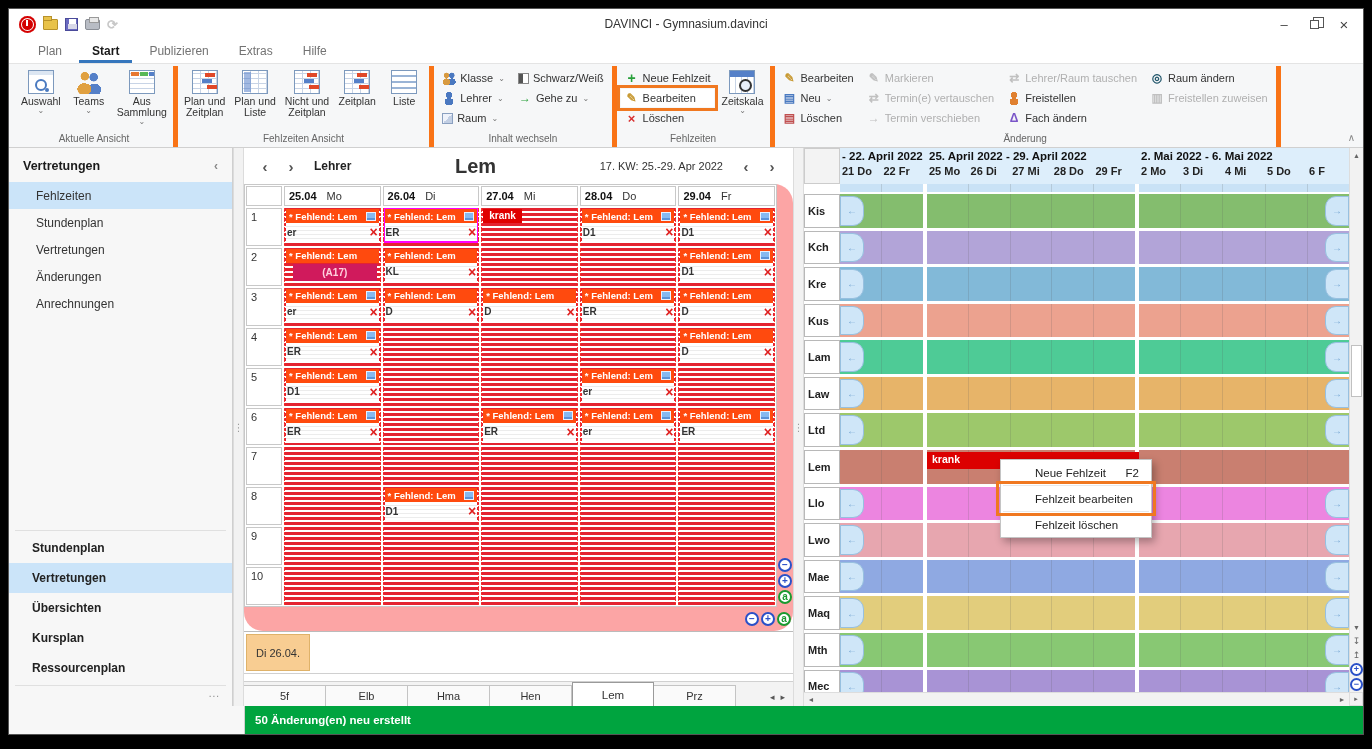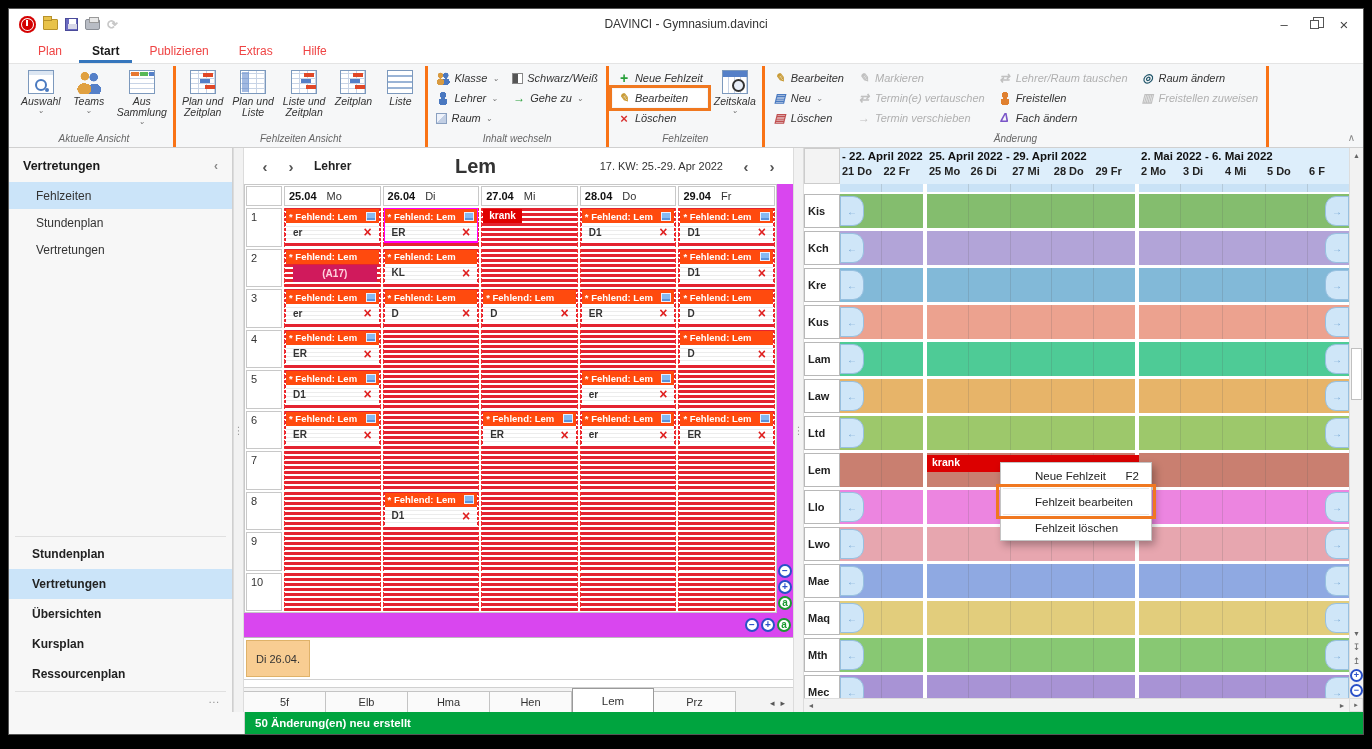--- a/index.html
+++ b/index.html
@@ -20,26 +20,26 @@
   .print-ic::before { content:""; position:absolute; left:3px; top:-3px; width:8px; height:4px; background:#e8e8e8; border:1px solid #999; }
   .redo-ic { color:#c8c8c8; font-size:13px; font-weight:bold; }
   .wtitle { position:absolute; left:0; right:0; text-align:center; font-size:12px; color:#333; pointer-events:none; }
   .winbtns { margin-left:auto; display:flex; z-index:2; }
   .winbtn { width:30px; height:24px; display:flex; align-items:center; justify-content:center; color:#444; font-size:13px; }
   .restore-ic { width:9px; height:9px; border:1px solid #555; position:relative; background:#fff; }
   .restore-ic::before { content:""; position:absolute; left:2px; top:-4px; width:9px; height:9px; border:1px solid #555; z-index:-1; }
 
   
   .rtabs { height:25px; display:flex; align-items:flex-end; padding-left:16px; gap:4px; background:#fff; border-bottom:1px solid #e4e4e4; flex:none; }
-  .rtab { padding:3px 13px 5px; font-size:12px; color:#ef4444; }
+  .rtab { padding:3px 13px 5px; font-size:12px; color:#737373; }
   .rtab.active { color:#1a1a1a; font-weight:bold; border-bottom:3px solid #3576bd; padding-bottom:2px; }
 
   
   .ribbon { height:84px; background:#f6f7f8; border-bottom:1px solid #d0d0d0; display:flex; padding:2px 2px 0 6px; position:relative; flex:none; overflow:hidden; }
-  .rgroup { display:flex; flex-direction:column; border-right:3px solid #f97316; padding:1px 2px 0; flex:none;font-style:italic; }
+  .rgroup { display:flex; flex-direction:column; border-right:5px solid #f97316; padding:1px 2px 0; flex:none; }
   .rgbody { display:flex; flex:1; align-items:stretch; gap:1px; }
   .rglabel { height:15px; text-align:center; font-size:10px; color:#666; line-height:14px; white-space:nowrap; padding:0 6px; }
   .bigbtn { display:flex; flex-direction:column; align-items:center; padding:3px 4px 0; min-width:46px; font-size:10.5px; color:#333; text-align:center; }
   .bigbtn .biglbl { line-height:11px; margin-top:2px; white-space:nowrap; }
   .bigic { width:26px; height:24px; flex:none; }
   .chev { font-size:8px; color:#777; line-height:7px; }
   .scol { display:flex; flex-direction:column; justify-content:flex-start; padding:2px 2px; gap:2px; }
   .sbtn { display:flex; align-items:center; gap:4px; height:18px; padding:0 4px; font-size:11px; color:#333; white-space:nowrap; position:relative; }
   .sbtn.dis, .bigbtn.dis { color:#b0b0b0; }
   .sbtn.dis .sic { color:#c0c0c0 !important; }
@@ -97,49 +97,49 @@
 
   .split { width:11px; flex:none; background:#f2f2f2; border-left:1px solid #dcdcdc; border-right:1px solid #dcdcdc; display:flex; align-items:center; justify-content:center; color:#9a9a9a; font-size:10px; }
 
   
   .center { width:549px; flex:none; display:flex; flex-direction:column; background:#fff; min-height:0; }
   .c-header { height:36px; flex:none; display:flex; align-items:center; padding:0 12px; gap:8px; }
   .navarr { color:#555; font-size:15px; font-weight:bold; width:18px; text-align:center; }
   .c-mode { font-weight:bold; font-size:12px; color:#222; margin-left:6px; }
   .c-title { flex:1; text-align:center; font-weight:bold; font-size:20px; color:#333; }
   .c-week { font-size:11px; color:#333; margin-right:6px; }
-  .c-gridwrap { flex:1; min-height:0; background:#d946ef; padding:0 16px 24px 0; position:relative; display:flex; }
+  .c-gridwrap { flex:1; min-height:0; background:#fca5a5; padding:0 16px 24px 0; position:relative; display:flex;border-radius:19px; }
   .grid { flex:1; display:grid; grid-template-columns:36px repeat(5,1fr); grid-template-rows:20px repeat(10,1fr); gap:2px; background:#fff; padding:1px; border:1px solid #c8c8c8; }
   .cornercell { background:#fff; border:1px solid #c8c8c8; }
   .dayhead { background:#fff; border:1px solid #c8c8c8; display:flex; align-items:center; padding:0 4px; font-size:11px; gap:10px; }
   .ddate { font-weight:bold; color:#111; }
   .ddow { color:#333; }
   .numcell { background:#fff; border:1px solid #c8c8c8; font-size:11px; color:#333; padding:2px 0 0 4px; }
   .slot { position:relative; background:repeating-linear-gradient(180deg,#e42330 0 3px,#fff 3px 5px); border-left:1px dotted #ff3b2f; border-right:1px dotted #ff3b2f; padding:1px 1px; overflow:hidden; }
   .entry { width:100%; position:relative; }
   .entry.sel { outline:2px solid #ff00ff; }
   .ehead { height:14px; background:#ff4a0e; color:#fff; font-weight:bold; font-size:9.5px; display:flex; align-items:center; justify-content:space-between; padding:0 3px; }
   .eicon { width:10px; height:9px; background:#86b9f0; border:1px solid #e8f0ff; box-shadow:inset 0 -2px 0 #5a92d8; flex:none; }
-  .ebody { height:18px; background:repeating-linear-gradient(180deg,#fff 0 3px,#ececec 3px 4px); display:flex; align-items:center; justify-content:space-between; padding:0 7px; font-size:10px; font-weight:bold; color:#333; }
+  .ebody { height:18px; background:repeating-linear-gradient(180deg,#fff 0 3px,#ececec 3px 4px); display:flex; align-items:center; justify-content:space-between; padding:0 1px; font-size:10px; font-weight:bold; color:#333; }
   .ex { color:#e02020; font-weight:900; font-size:14px; line-height:12px; }
   .pill { height:17px; line-height:17px; background:#d01a5c; color:#ffd2de; font-weight:bold; font-size:10px; text-align:center; margin:1px 2px 0 7px; }
   .kchip { position:absolute; top:1px; left:1px; background:#e00000; color:#fff; font-weight:bold; font-size:10px; padding:1px 6px 2px; }
   .vzoom { position:absolute; right:1px; bottom:27px; display:flex; flex-direction:column; gap:2px; }
   .hzoom { position:absolute; right:2px; bottom:5px; display:flex; gap:2px; }
   .zbtn { width:14px; height:14px; border-radius:50%; border:2px solid #2a50c8; background:#fff; color:#2a50c8; font-size:10px; font-weight:900; line-height:10px; text-align:center; }
   .zbtn.green { border-color:#1a9a30; color:#1a9a30; }
   .c-info { height:42px; flex:none; display:flex; background:#fff; border-top:1px solid #bbb; align-items:stretch; }
   .chipday { width:64px; flex:none; background:#f8cd92; border:1px solid #dfb269; margin:2px 4px 2px 2px; display:flex; align-items:center; justify-content:center; font-size:11px; color:#333; }
   .c-infotext { display:flex; flex-direction:column; justify-content:center; font-size:11px; color:#222; line-height:15px; }
   .c-gap { height:9px; flex:none; border-top:1px solid #d0d0d0; border-bottom:1px solid #d0d0d0; background:#fff; }
   .c-tabs { height:24px; flex:none; display:flex; background:#f3f3f3; align-items:flex-end; }
   .vtab { width:82px; height:21px; border-right:1px solid #c4c4c4; border-top:1px solid #c4c4c4; background:#fafafa; font-size:11px; color:#333; display:flex; align-items:center; justify-content:center; }
   .vtab.active { background:#fff; height:24px; border:1px solid #9a9a9a; border-bottom:none; font-size:11.5px; }
   .tabarrs { margin-left:auto; display:flex; gap:6px; padding:0 8px 4px 0; color:#555; font-size:9px; }
-  .greenbar { height:22px; flex:none; background:#00a43f; color:#fff; font-weight:bold; font-size:11.5px; display:flex; align-items:center; padding-left:10px; }
+  .greenbar { height:28px; flex:none; background:#00a43f; color:#fff; font-weight:bold; font-size:11.5px; display:flex; align-items:center; padding-left:10px; }
 
   
   .rpanel { flex:1; min-width:0; background:#fff; position:relative; display:flex; flex-direction:column; overflow:hidden; }
   .rp-head { height:36px; flex:none; display:flex; background:#ddeefb; margin-right:14px; }
   .rp-corner { width:36px; flex:none; background:#f3f3f3; border:1px solid #ccc; }
   .hwk { display:flex; flex-direction:column; overflow:hidden; }
   .wk1 { width:83px; margin-right:4px; flex:none; }
   .wk2 { width:208px; margin-right:4px; flex:none; }
   .wk3 { flex:1; min-width:0; }
   .wktitle { height:17px; line-height:17px; font-weight:bold; font-size:11.5px; color:#101010; white-space:nowrap; padding-left:2px; overflow:hidden; }
@@ -251,21 +251,21 @@
             <div class="bigbtn">
               <div class="bigic bi-tbl v2"></div>
               <div class="biglbl">
                 <div>Plan und</div>
                 <div>Liste</div>
               </div>
             </div>
             <div class="bigbtn">
               <div class="bigic bi-tbl v3"></div>
               <div class="biglbl">
-                <div>Liste und</div>
+                <div>Nicht und</div>
                 <div>Zeitplan</div>
               </div>
             </div>
             <div class="bigbtn">
               <div class="bigic bi-tbl v4"></div>
               <div class="biglbl">
                 <div>Zeitplan</div>
               </div>
             </div>
             <div class="bigbtn">
@@ -403,20 +403,22 @@
 
       <div class="sidebar">
         <div class="sb-title">
           <span>Vertretungen</span>
           <span class="sb-collapse">‹</span>
         </div>
         <div id="sb-top">
             <div class="snav sel">Fehlzeiten</div>
             <div class="snav">Stundenplan</div>
             <div class="snav">Vertretungen</div>
+            <div class="snav">Änderungen</div>
+            <div class="snav">Anrechnungen</div>
           </div>
         <div class="sb-spacer"></div>
         <div class="sb-div"></div>
         <div id="sb-bottom">
             <div class="snavb">Stundenplan</div>
             <div class="snavb sel">Vertretungen</div>
             <div class="snavb">Übersichten</div>
             <div class="snavb">Kursplan</div>
             <div class="snavb">Ressourcenplan</div>
           </div>

